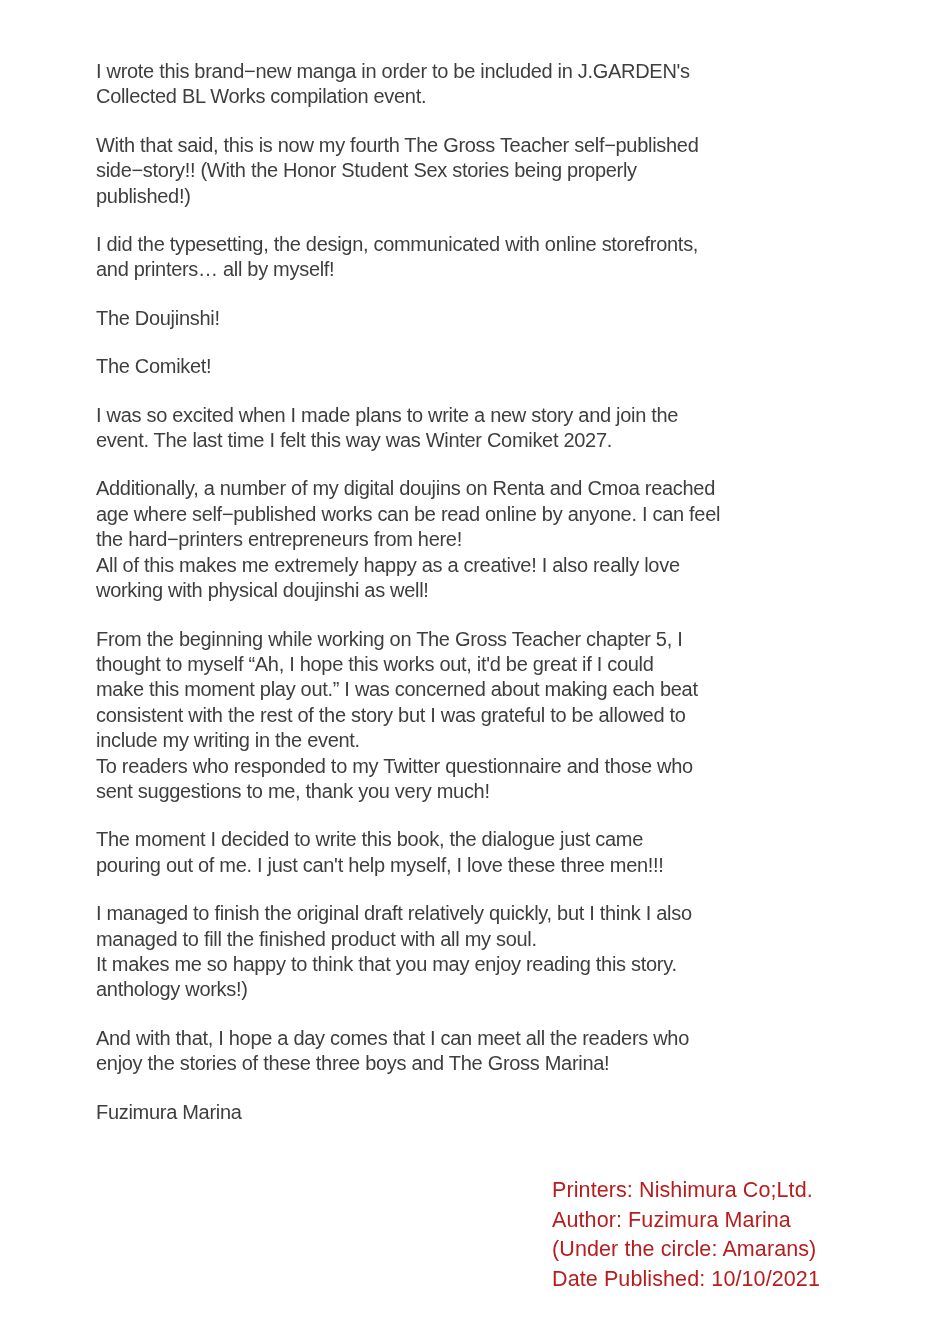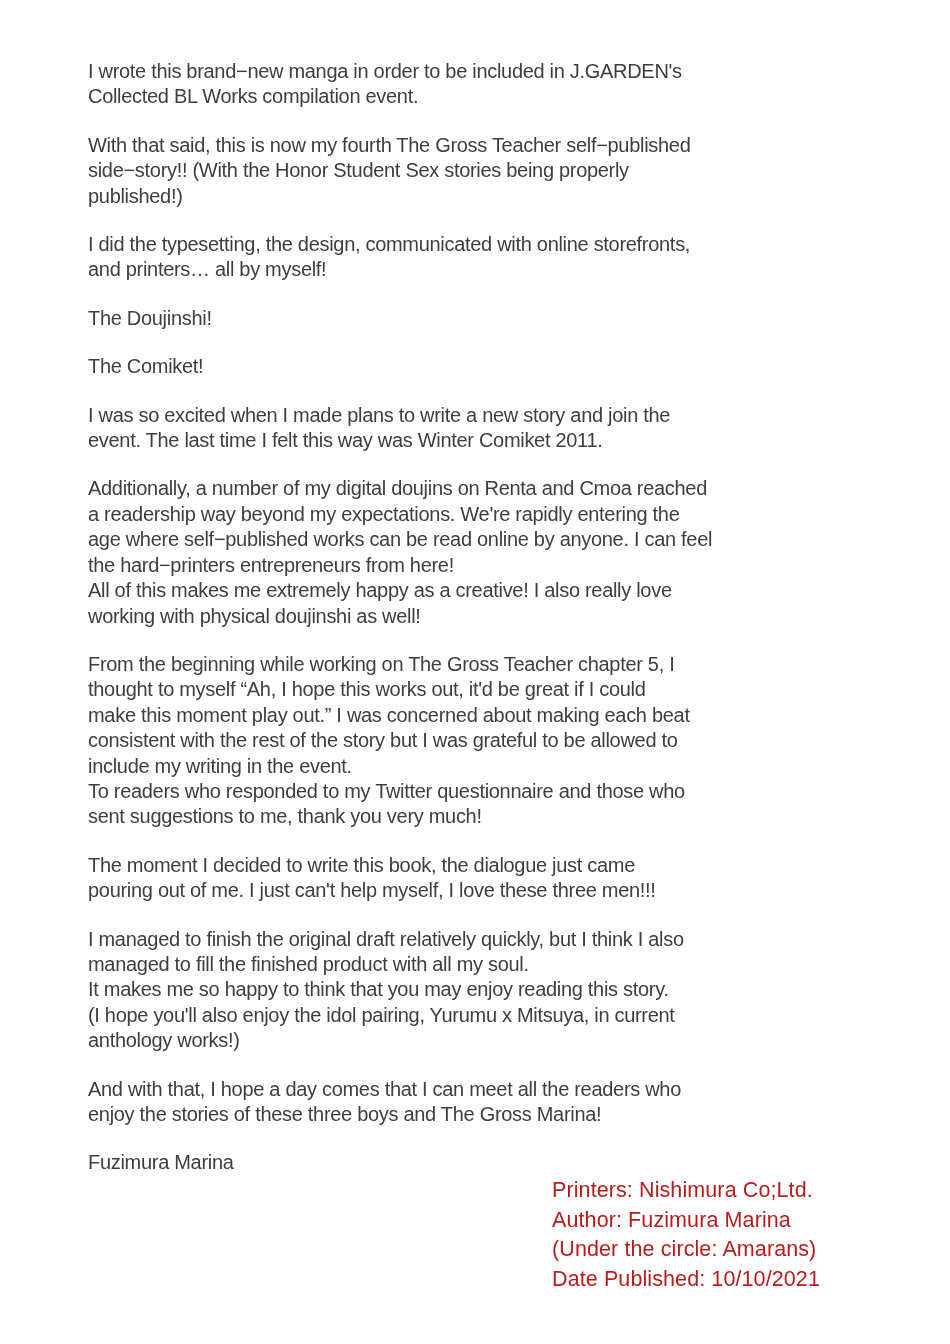--- a/index.html
+++ b/index.html
@@ -15,21 +15,21 @@
     overflow: hidden;
   }
   .letter-body {
     position: absolute;
     left: 80px;
     top: 59px;
     width: 810px;
     color: #3e3e3e;
   }
   .paragraph {
-    margin: 0 0 23px 8px;
+    margin: 0 0 23px 16px;
     font-size: 20px;
     line-height: 25.4px;
     letter-spacing: -0.3px;
     font-weight: 400;
   }
   .text-line {
     white-space: nowrap;
   }
   .colophon {
     position: absolute;
@@ -59,25 +59,24 @@
       <div class="text-line">and printers… all by myself!</div>
     </div>
     <div class="paragraph">
       <div class="text-line">The Doujinshi!</div>
     </div>
     <div class="paragraph">
       <div class="text-line">The Comiket!</div>
     </div>
     <div class="paragraph">
       <div class="text-line">I was so excited when I made plans to write a new story and join the</div>
-      <div class="text-line">event. The last time I felt this way was Winter Comiket 2011.</div>
+      <div class="text-line">event. The last time I felt this way was Winter Comiket 2027.</div>
     </div>
     <div class="paragraph">
       <div class="text-line">Additionally, a number of my digital doujins on Renta and Cmoa reached</div>
-      <div class="text-line">a readership way beyond my expectations. We're rapidly entering the</div>
       <div class="text-line">age where self−published works can be read online by anyone. I can feel</div>
       <div class="text-line">the hard−printers entrepreneurs from here!</div>
       <div class="text-line">All of this makes me extremely happy as a creative! I also really love</div>
       <div class="text-line">working with physical doujinshi as well!</div>
     </div>
     <div class="paragraph">
       <div class="text-line">From the beginning while working on The Gross Teacher chapter 5, I</div>
       <div class="text-line">thought to myself “Ah, I hope this works out, it'd be great if I could</div>
       <div class="text-line">make this moment play out.” I was concerned about making each beat</div>
       <div class="text-line">consistent with the rest of the story but I was grateful to be allowed to</div>
@@ -86,21 +85,20 @@
       <div class="text-line">sent suggestions to me, thank you very much!</div>
     </div>
     <div class="paragraph">
       <div class="text-line">The moment I decided to write this book, the dialogue just came</div>
       <div class="text-line">pouring out of me. I just can't help myself, I love these three men!!!</div>
     </div>
     <div class="paragraph">
       <div class="text-line">I managed to finish the original draft relatively quickly, but I think I also</div>
       <div class="text-line">managed to fill the finished product with all my soul.</div>
       <div class="text-line">It makes me so happy to think that you may enjoy reading this story.</div>
-      <div class="text-line">(I hope you'll also enjoy the idol pairing, Yurumu x Mitsuya, in current</div>
       <div class="text-line">anthology works!)</div>
     </div>
     <div class="paragraph">
       <div class="text-line">And with that, I hope a day comes that I can meet all the readers who</div>
       <div class="text-line">enjoy the stories of these three boys and The Gross Marina!</div>
     </div>
     <div class="paragraph">
       <div class="text-line">Fuzimura Marina</div>
     </div>
   </div>

